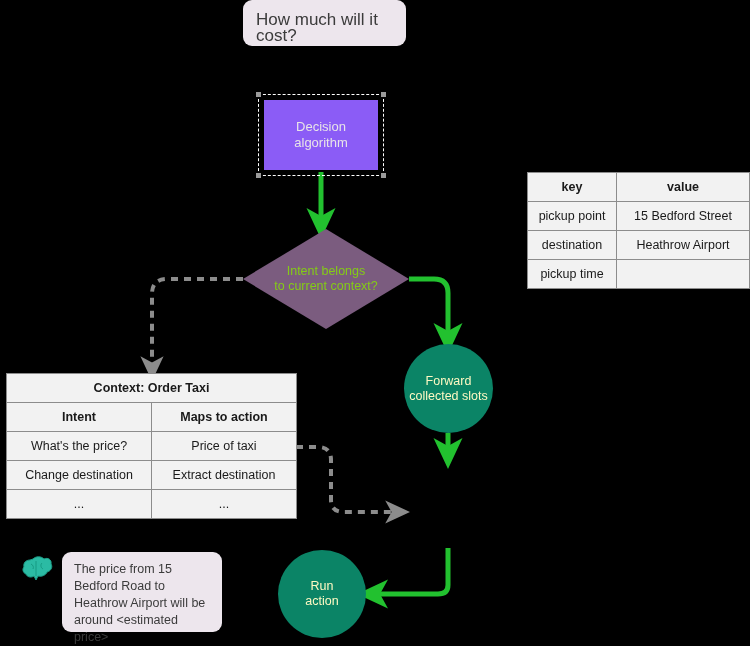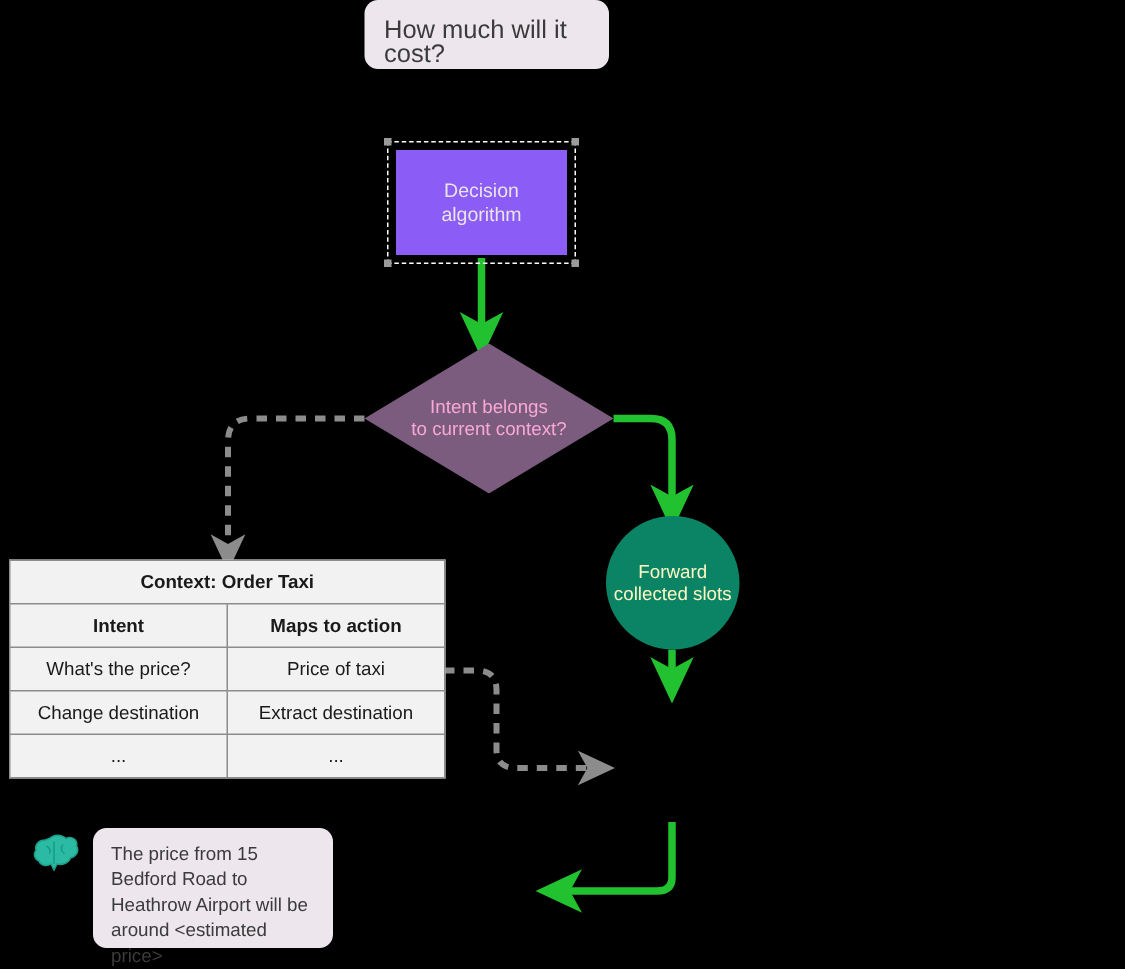--- a/index.html
+++ b/index.html
@@ -81,21 +81,21 @@
     left: 0; top: 0;
     width: 100%; height: 100%;
   }
   #intent-diamond-label {
     position: absolute;
     left: 0; top: 0;
     width: 100%; height: 100%;
     display: flex;
     align-items: center;
     justify-content: center;
-    color: #f9a8d4;
+    color: #84cc16;
     font-size: 12.5px;
     line-height: 15px;
     text-align: center;
   }
 
   
   .circle-node {
     background: #0B8466;
     border-radius: 50%;
     display: flex;
@@ -200,21 +200,49 @@
   </div>
 
   <div class="abs circle-node" id="forward-slots-circle">
     <div>
       <div>Forward</div>
       <div>collected slots</div>
     </div>
   </div>
 
 
-
+  <div class="abs circle-node" id="run-action-circle">
+    <div>
+      <div>Run</div>
+      <div>action</div>
+    </div>
+  </div>
+
+  <table class="abs diagram-table" id="kv-table">
+    <thead>
+      <tr>
+        <th class="col-key">key</th>
+        <th class="col-val">value</th>
+      </tr>
+    </thead>
+    <tbody>
+      <tr>
+        <td>pickup point</td>
+        <td>15 Bedford Street</td>
+      </tr>
+      <tr>
+        <td>destination</td>
+        <td>Heathrow Airport</td>
+      </tr>
+      <tr>
+        <td>pickup time</td>
+        <td></td>
+      </tr>
+    </tbody>
+  </table>
 
   <table class="abs diagram-table" id="context-table">
     <thead>
       <tr>
         <th class="ctx-title" colspan="2">Context: Order Taxi</th>
       </tr>
       <tr>
         <th class="col-intent">Intent</th>
         <th class="col-action">Maps to action</th>
       </tr>

